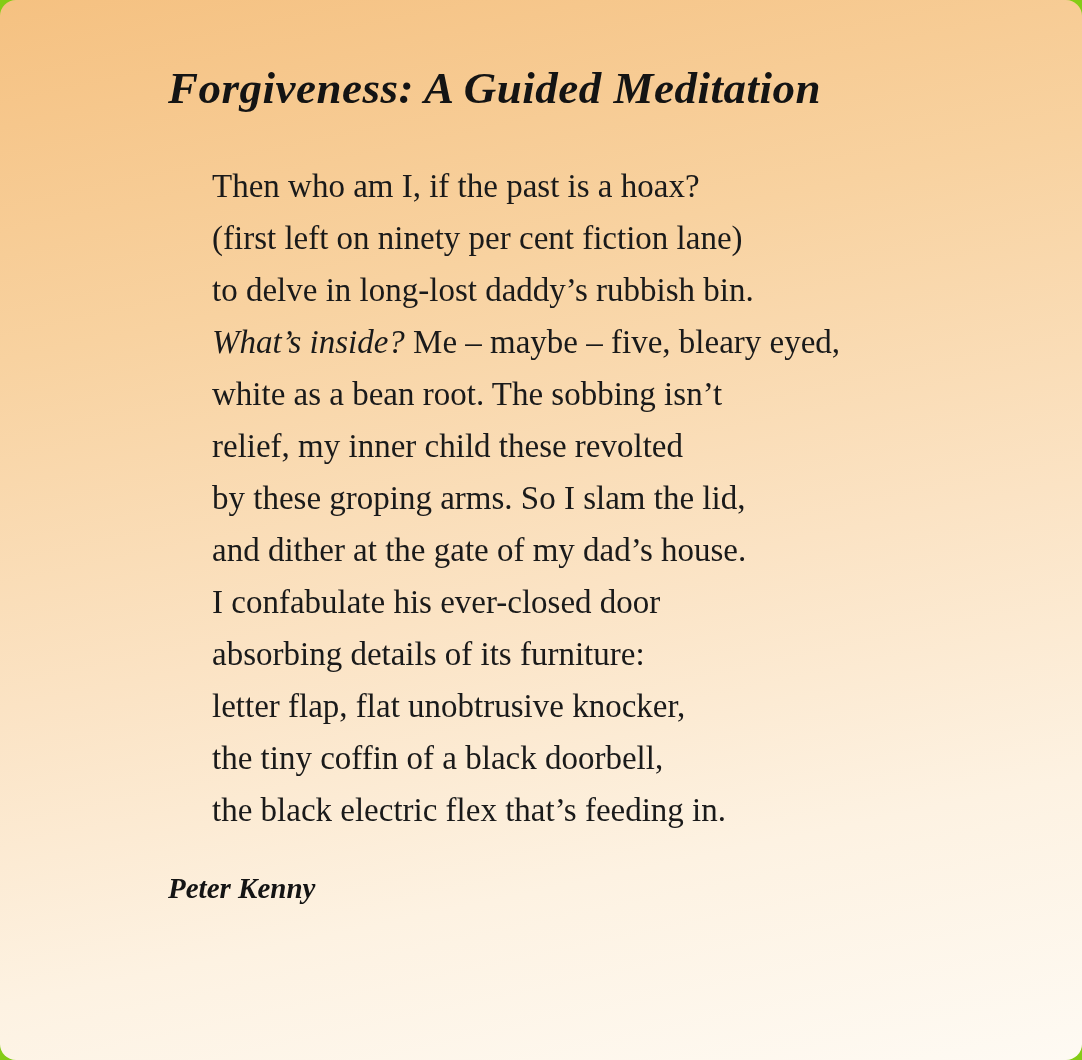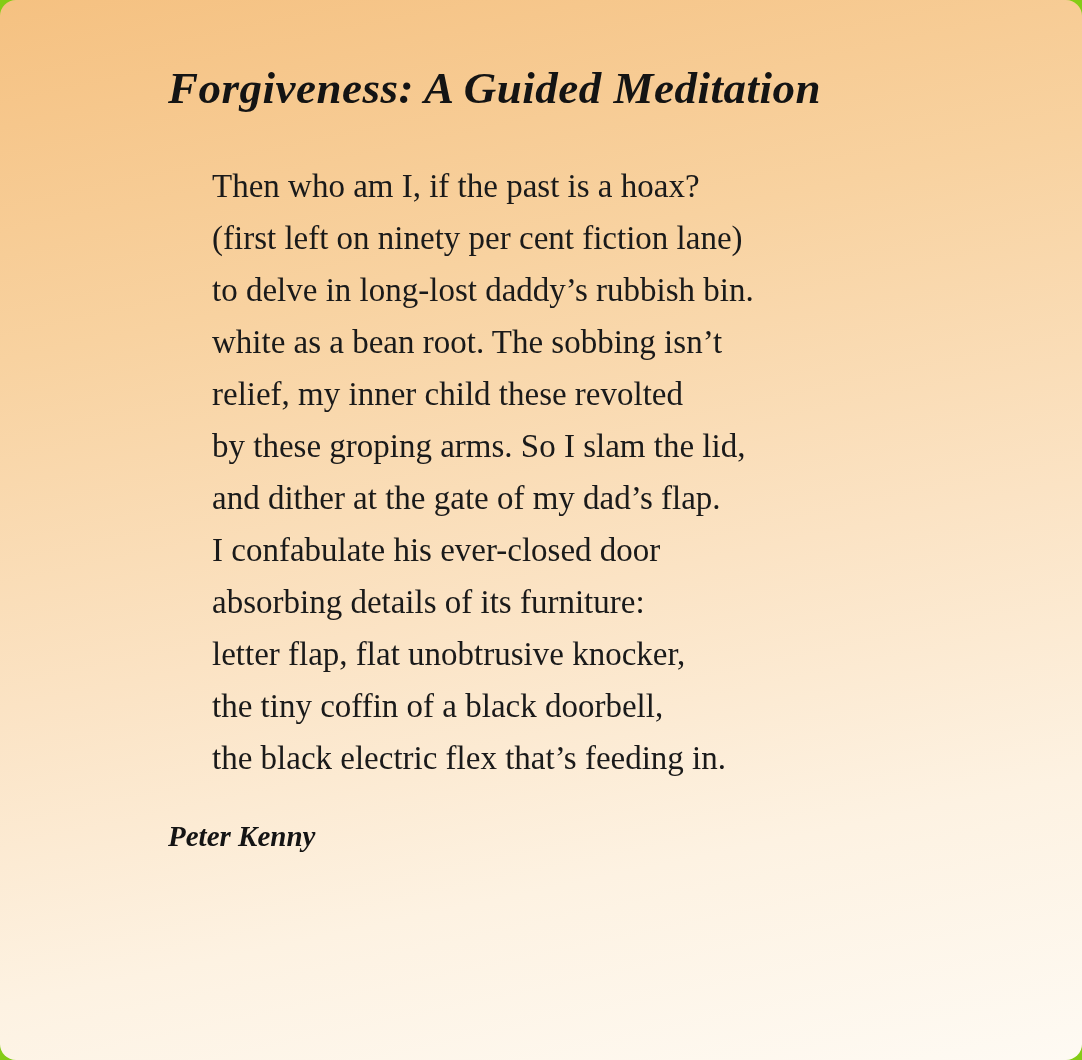--- a/index.html
+++ b/index.html
@@ -66,24 +66,25 @@
 <body>
 
 <div class="page">
   <div class="card">
     <div class="content">
       <h1 class="poem-title">Forgiveness: A Guided Meditation</h1>
       <div class="poem-body">
           <div class="poem-line"><span>Then who am I, if the past is a hoax?</span></div>
           <div class="poem-line"><span>(first left on ninety per cent fiction lane)</span></div>
           <div class="poem-line"><span>to delve in long-lost daddy’s rubbish bin.</span></div>
+          <div class="poem-line"><em>What’s inside? </em><span>Me – maybe – five, bleary eyed,</span></div>
           <div class="poem-line"><span>white as a bean root. The sobbing isn’t</span></div>
           <div class="poem-line"><span>relief, my inner child these revolted</span></div>
           <div class="poem-line"><span>by these groping arms. So I slam the lid,</span></div>
-          <div class="poem-line"><span>and dither at the gate of my dad’s flap.</span></div>
+          <div class="poem-line"><span>and dither at the gate of my dad’s house.</span></div>
           <div class="poem-line"><span>I confabulate his ever-closed door</span></div>
           <div class="poem-line"><span>absorbing details of its furniture:</span></div>
           <div class="poem-line"><span>letter flap, flat unobtrusive knocker,</span></div>
           <div class="poem-line"><span>the tiny coffin of a black doorbell,</span></div>
           <div class="poem-line"><span>the black electric flex that’s feeding in.</span></div>
         </div>
       <div class="poem-author">Peter Kenny</div>
     </div>
   </div>
 </div>

